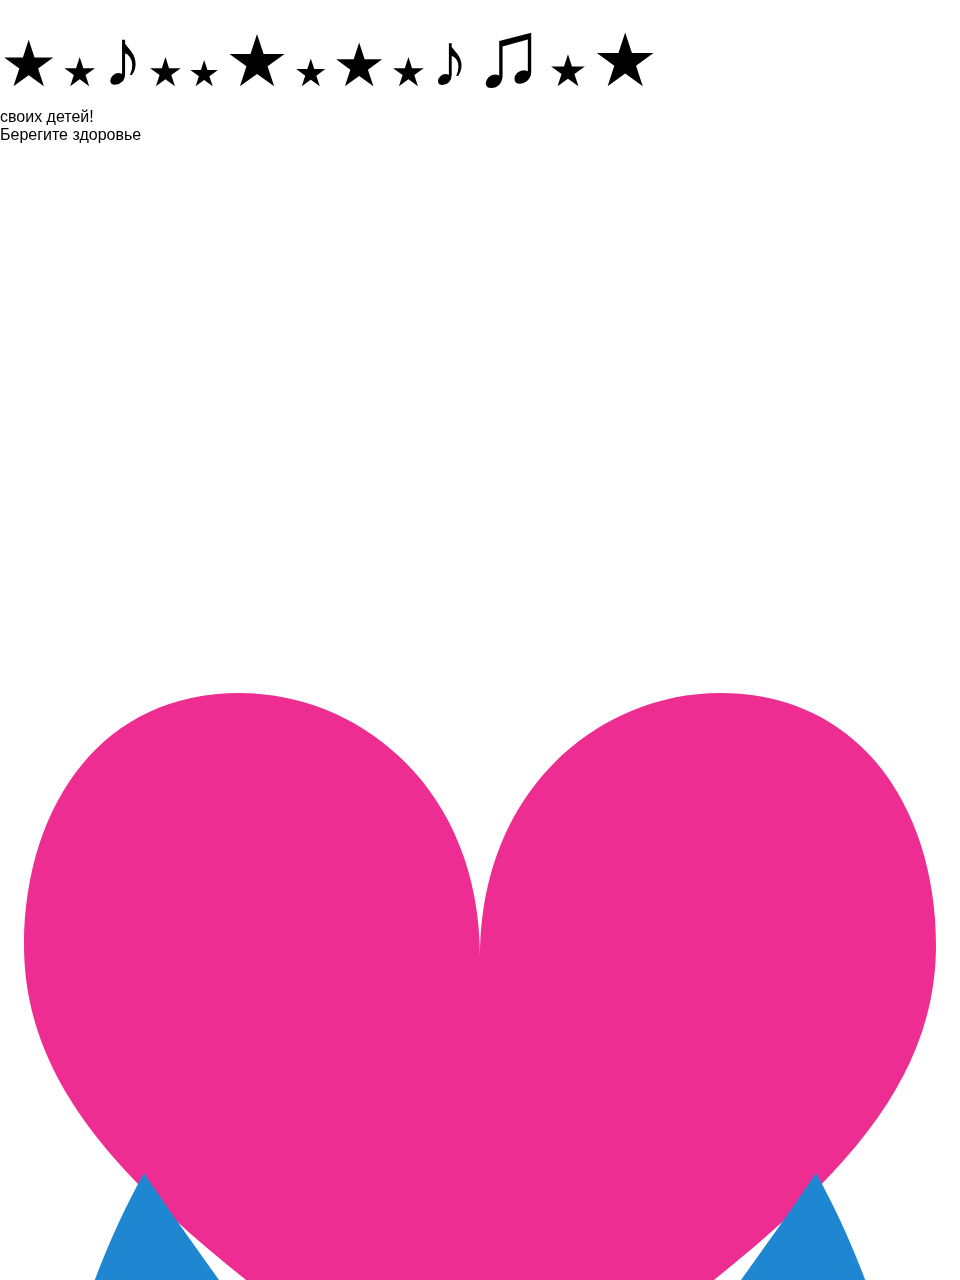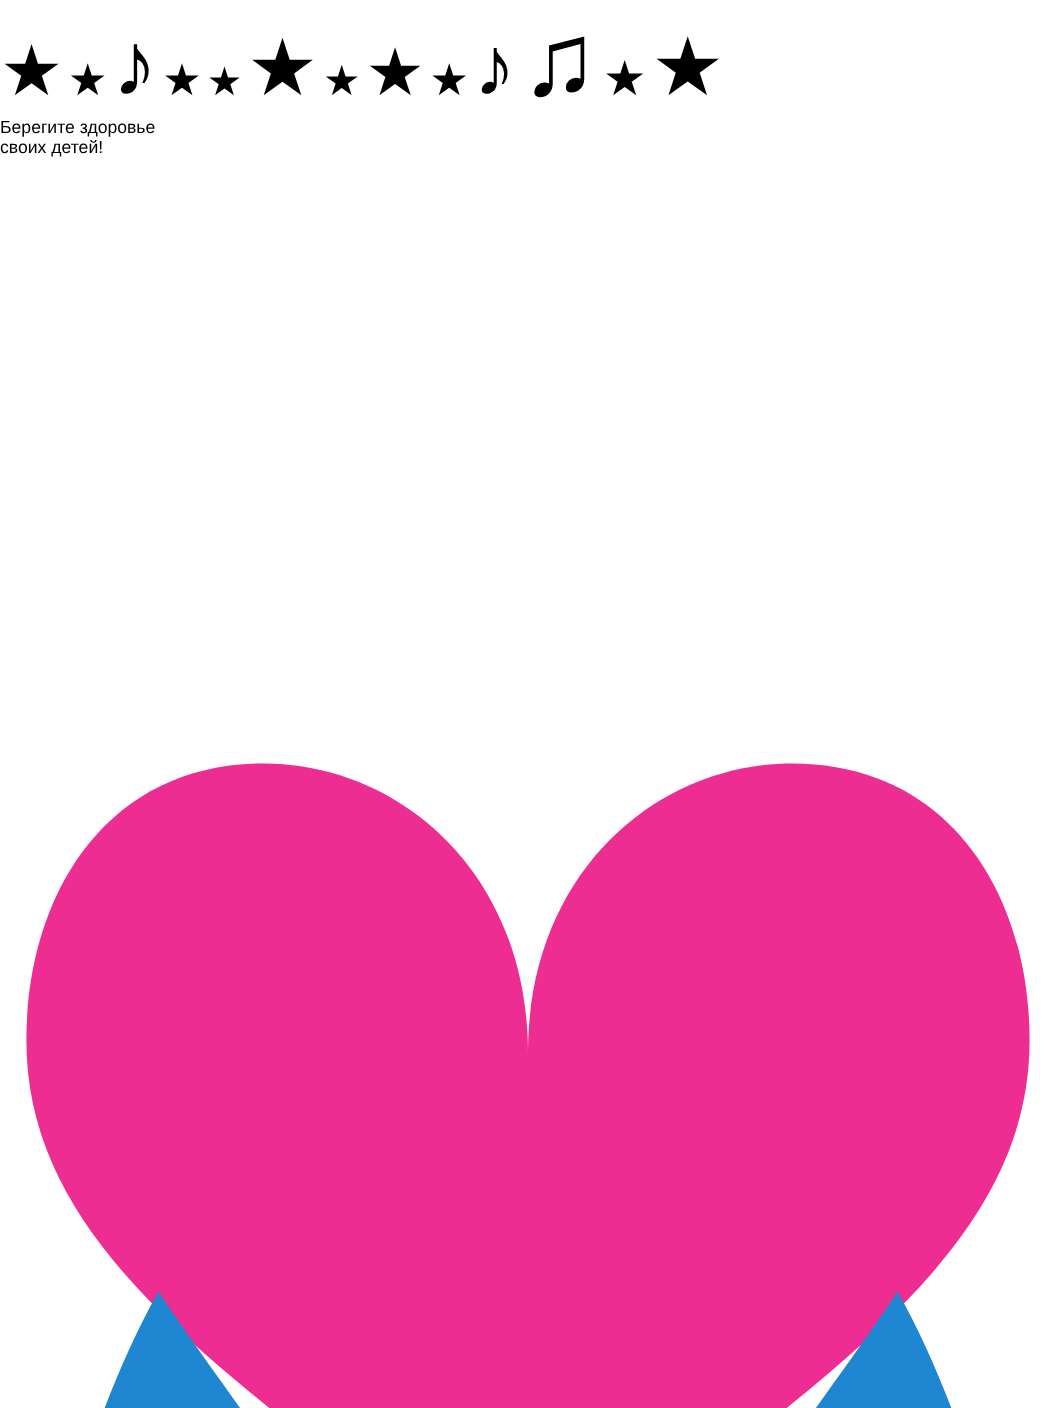--- a/index.html
+++ b/index.html
@@ -36,22 +36,22 @@
 <span class="decor" style="left:852px;top:524px;font-size:60px;transform:rotate(-10deg);">★</span>
 <span class="decor" style="left:878px;top:872px;font-size:40px;transform:rotate(12deg);">★</span>
 <span class="decor" style="left:840px;top:906px;font-size:76px;transform:rotate(10deg);">♪</span>
 <span class="decor" style="left:836px;top:982px;font-size:94px;transform:rotate(-4deg);">♫</span>
 <span class="decor" style="left:888px;top:1118px;font-size:44px;transform:rotate(14deg);">★</span>
 <span class="decor" style="left:826px;top:1164px;font-size:74px;transform:rotate(-12deg);">★</span>
 
 
 <div class="header-band"></div>
 <div class="page-title">
+  <div>своих детей!</div>
   <div>Берегите здоровье</div>
-  <div>своих детей!</div>
 </div>
 
 <svg class="cloud" viewBox="0 0 474 198" aria-hidden="true">
   <path fill="#ffffff" d="M 22 0
     C 2 30 6 62 28 80
     C 2 106 16 152 54 150
     C 52 182 102 198 130 174
     C 142 202 202 206 222 174
     C 234 206 294 208 312 172
     C 324 202 384 200 394 164

